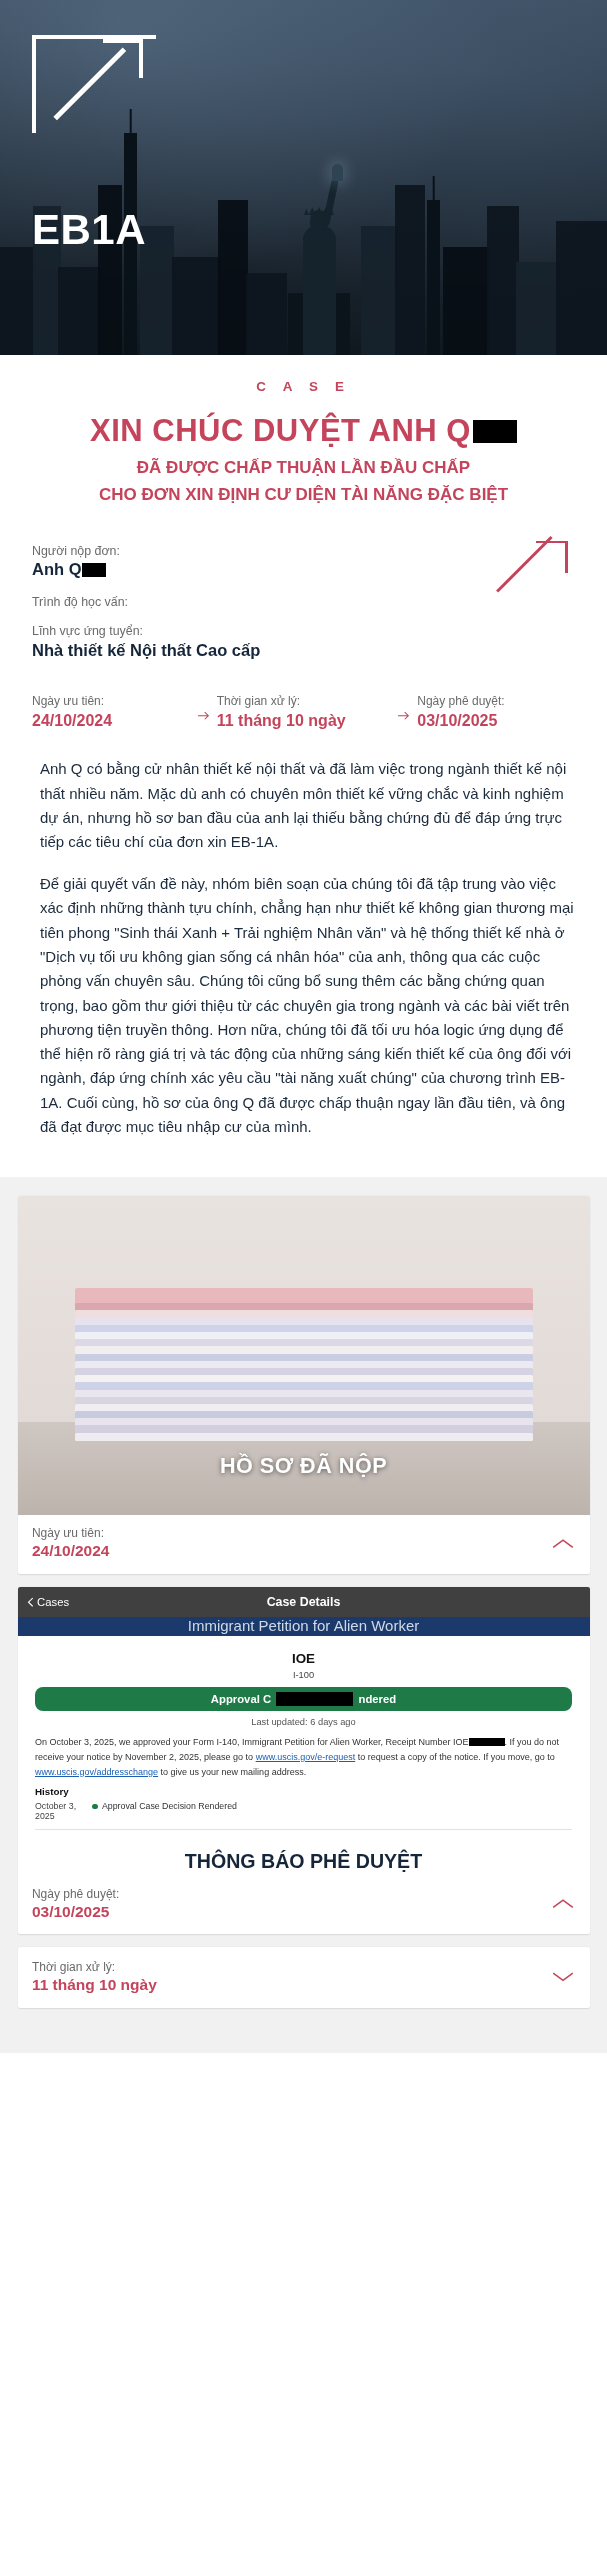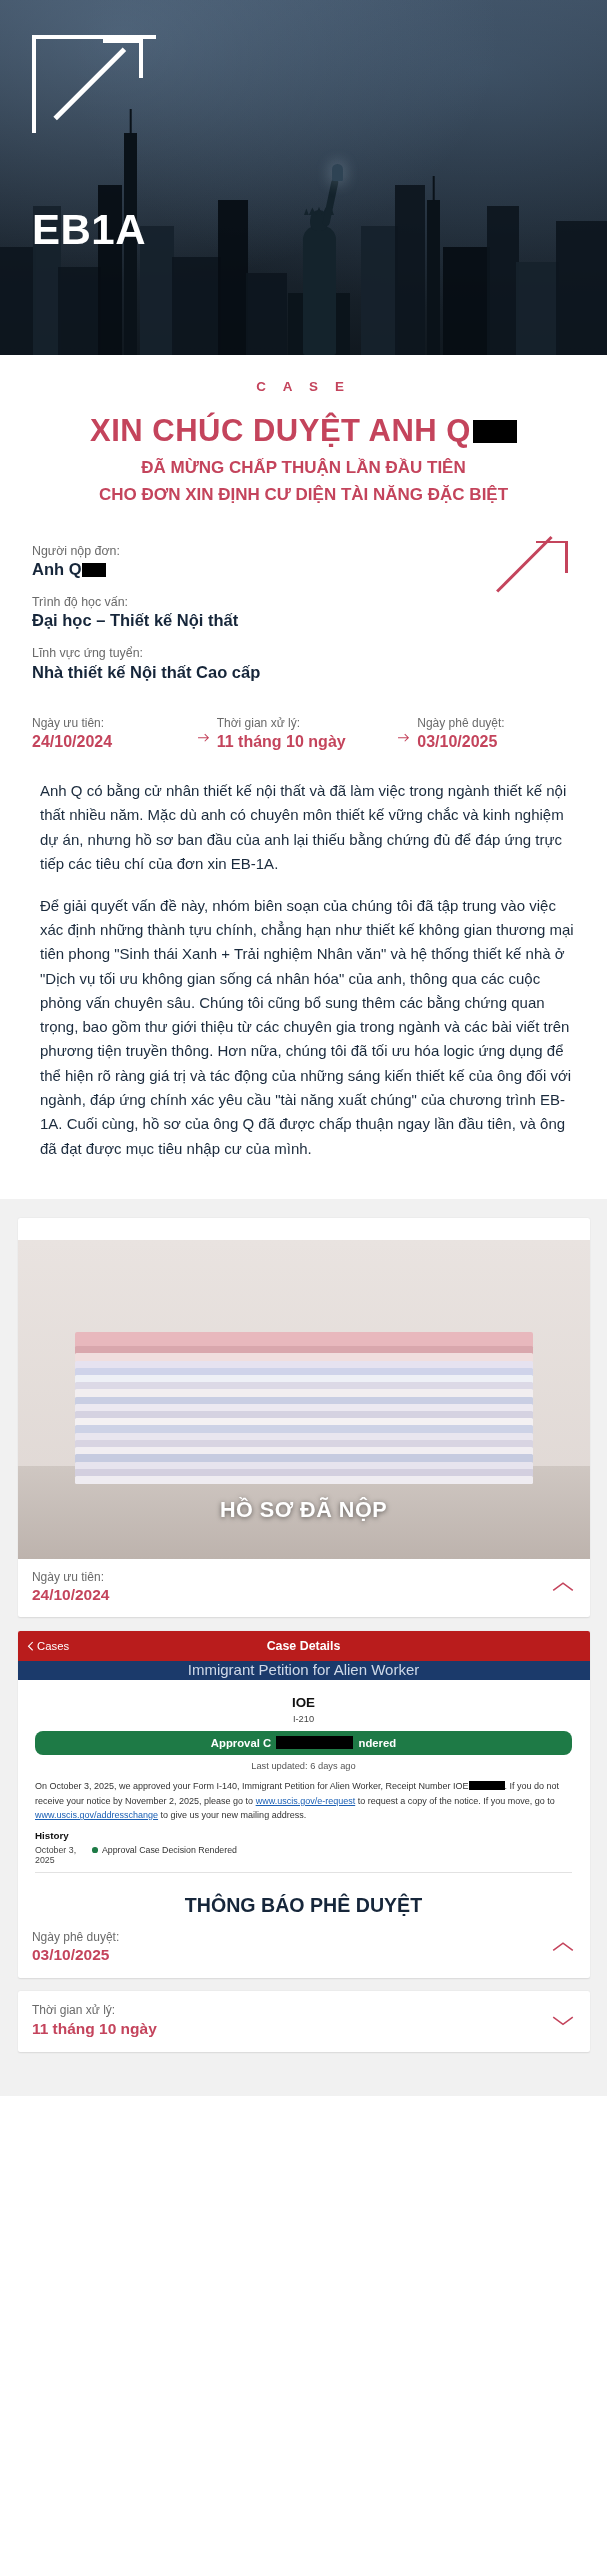--- a/index.html
+++ b/index.html
@@ -303,21 +303,20 @@
     overflow: hidden;
     box-shadow: 0 0.5px 1.5px rgba(0,0,0,.10);
   }
 
   
   .photo {
     position: relative;
     height: 319px;
     background: linear-gradient(180deg, #e9e3e0 0%, #ded6d2 100%);
     overflow: hidden;
-    margin-top: 22px;
   }
   .desk {
     position: absolute;
     left: 0; right: 0; bottom: 0;
     height: 93px;
     background: linear-gradient(180deg, #cfc7c2 0%, #bdb3ad 100%);
   }
   .stack {
     position: absolute;
     left: 57px;
@@ -364,21 +363,21 @@
     color: #c4445c;
     flex: 0 0 auto;
   }
 
   
   .shot {
     background: #ffffff;
     padding: 0 0 6.2px;
   }
   .shot-nav {
-    background: #b91c1c;
+    background: #404040;
     color: #ffffff;
     display: flex;
     align-items: center;
     padding: 8.2px 9.3px;
     font-size: 11.3px;
   }
   .shot-nav .back { display: flex; align-items: center; gap: 3.6px; width: 77px; }
   .shot-nav .ttl { flex: 1; text-align: center; font-weight: 700; font-size: 12.4px; }
   .shot-nav .spacer { width: 77px; }
   .shot-sub {
@@ -519,41 +518,40 @@
       </div>
     </div>
     <div class="hero-title">EB1A</div>
   </div>
 
   <div class="case-block">
     <div class="case-kicker">C A S E</div>
     <div class="congrats">
       <span>XIN CHÚC DUYỆT ANH Q</span><span class="blackout"></span>
     </div>
-    <div class="sub1">ĐÃ MỪNG CHẤP THUẬN LẦN ĐẦU TIÊN</div>
+    <div class="sub1">ĐÃ ĐƯỢC CHẤP THUẬN LẦN ĐẦU CHẤP</div>
     <div class="sub2">CHO ĐƠN XIN ĐỊNH CƯ DIỆN TÀI NĂNG ĐẶC BIỆT</div>
   </div>
 
   <div class="info-wrap">
     <div class="corner-arrow">
       <div class="ln"></div>
         <div class="h1"></div>
         <div class="h2"></div>
     </div>
 
     <div class="info-row">
       <div class="info-label">Người nộp đơn:</div>
       <div class="info-value">
         <span>Anh Q</span><span class="blackout-sm"></span>
       </div>
     </div>
 
     <div class="info-row">
       <div class="info-label">Trình độ học vấn:</div>
-      <div class="info-value">Đại học – Thiết kế Nội thất</div>
     </div>
 
     <div class="info-row">
       <div class="info-label">Lĩnh vực ứng tuyển:</div>
       <div class="info-value">Nhà thiết kế Nội thất Cao cấp</div>
     </div>
   </div>
 
   <div class="dates">
     <div class="date-cell">
@@ -636,21 +634,21 @@
               </svg>
             <span>Cases</span>
           </div>
           <div class="ttl">Case Details</div>
           <div class="spacer"></div>
         </div>
         <div class="shot-sub">Immigrant Petition for Alien Worker</div>
 
         <div class="shot-body">
           <div class="ioe">IOE</div>
-          <div class="i140">I-210</div>
+          <div class="i140">I-100</div>
 
           <div class="green-bar">
             <span>Approval C</span>
             <span class="blk"></span>
             <span>ndered</span>
           </div>
 
           <div class="last-upd">Last updated: 6 days ago</div>
 
           <p class="shot-para">

